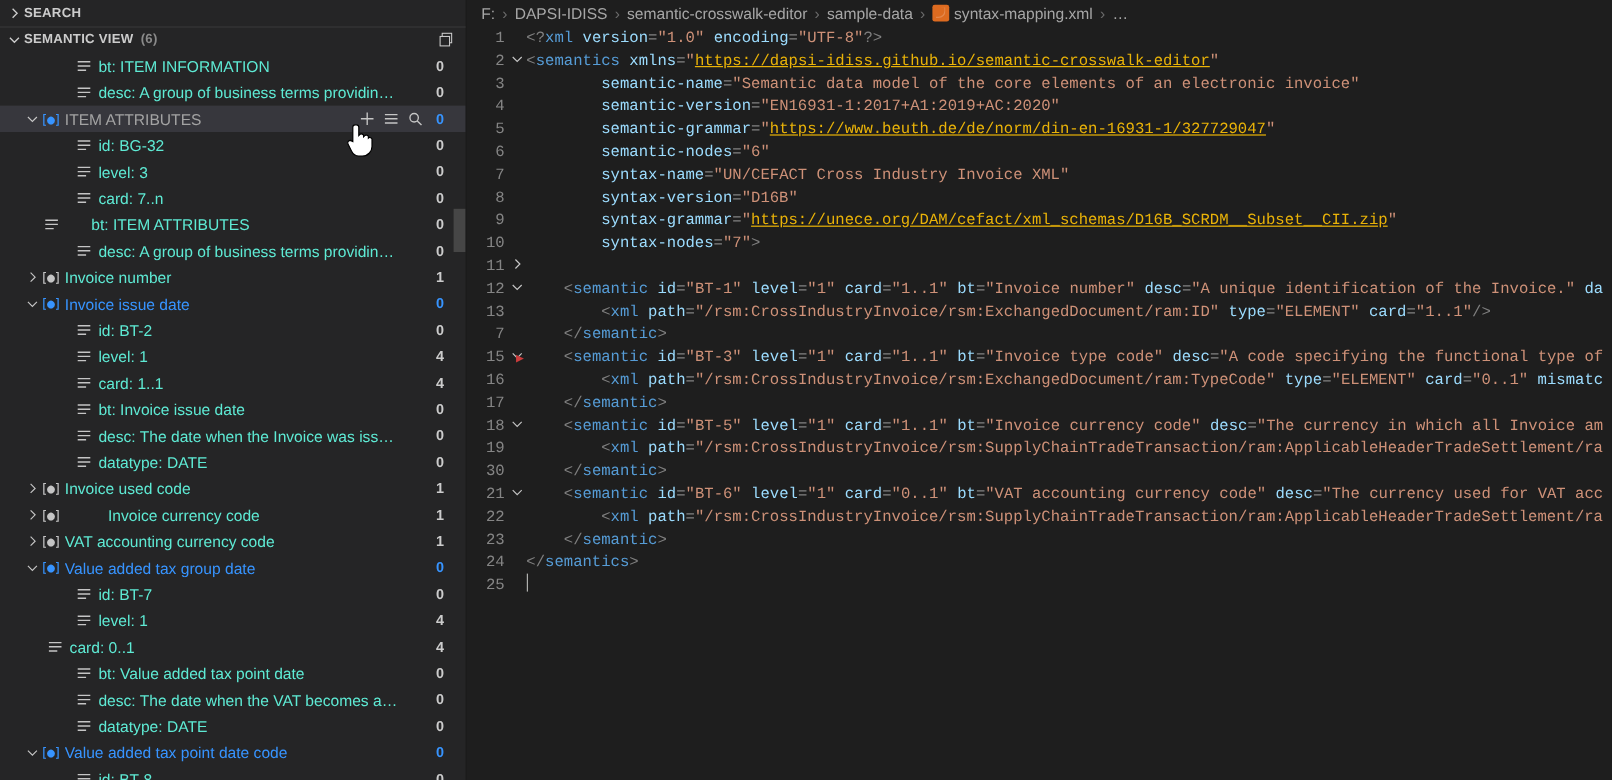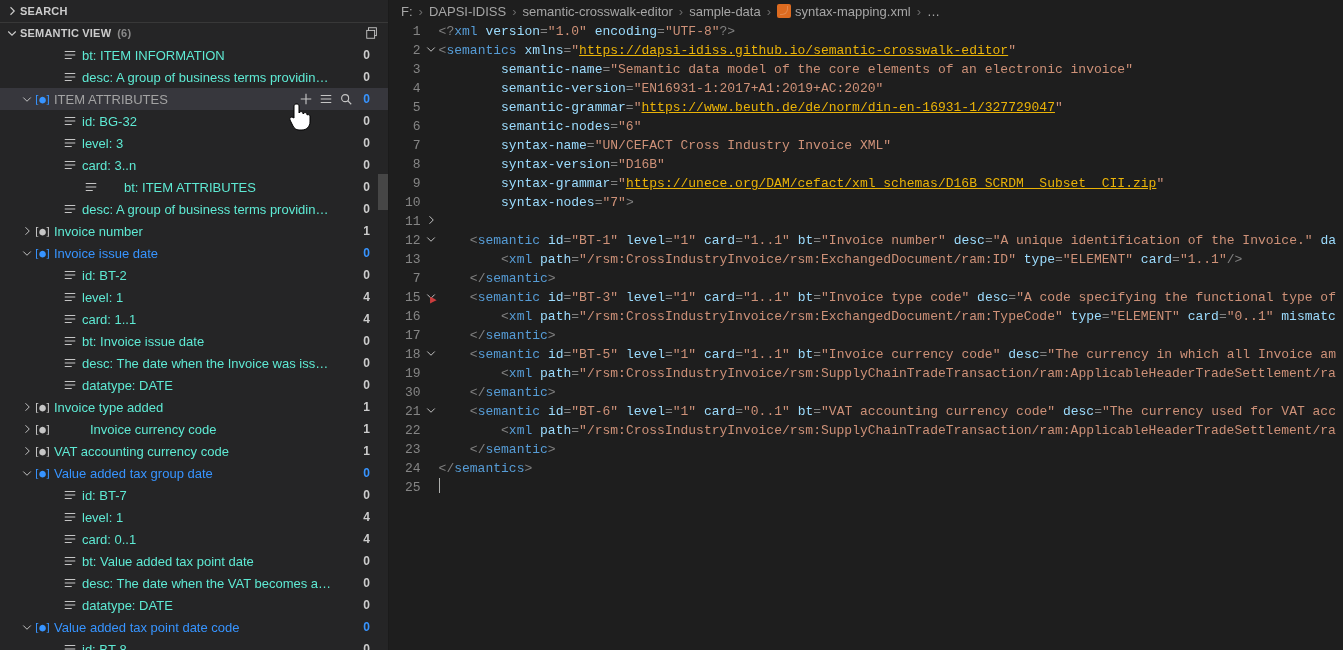--- a/index.html
+++ b/index.html
@@ -331,24 +331,24 @@
             <span class="label" style="max-width: 252px;">level: 3</span>
             <span class="badge">0</span>
           </div>
           <div class="row" style="padding-left: 48px;">
             <span class="spacer"></span>
             <span class="typeicon">
               <svg width="14" height="14" viewBox="0 0 16 16">
                 <path d="M2 4h12M2 8h12M2 12h8" stroke="currentColor" stroke-width="1.3" fill="none"></path>
               </svg>
             </span>
-            <span class="label" style="max-width: 252px;">card: 3..n</span>
-            <span class="badge">0</span>
-          </div>
-          <div class="row" style="padding-left: 48px; gap: 21px;">
+            <span class="label" style="max-width: 252px;">card: 7..n</span>
+            <span class="badge">0</span>
+          </div>
+          <div class="row" style=" gap: 21px;">
             <span class="spacer"></span>
             <span class="typeicon">
               <svg width="14" height="14" viewBox="0 0 16 16">
                 <path d="M2 4h12M2 8h12M2 12h8" stroke="currentColor" stroke-width="1.3" fill="none"></path>
               </svg>
             </span>
             <span class="label" style="max-width: 252px;">bt: ITEM ATTRIBUTES</span>
             <span class="badge">0</span>
           </div>
           <div class="row" style="padding-left: 48px;">
@@ -441,21 +441,21 @@
             <span class="label" style="max-width: 252px;">datatype: DATE</span>
             <span class="badge">0</span>
           </div>
           <div class="row" style="padding-left: 20px;">
             <span class="chev">
               <svg width="12" height="12" viewBox="0 0 16 16">
                 <path d="M6 3l5 5-5 5" stroke="#c5c5c5" stroke-width="1.3" fill="none"></path>
               </svg>
             </span>
             <span class="typeicon semicon">[●]</span>
-            <span class="label" style="max-width: 280px;">Invoice type added</span>
+            <span class="label" style="max-width: 280px;">Invoice used code</span>
             <span class="badge">1</span>
           </div>
           <div class="row" style="padding-left: 20px;">
             <span class="chev">
               <svg width="12" height="12" viewBox="0 0 16 16">
                 <path d="M6 3l5 5-5 5" stroke="#c5c5c5" stroke-width="1.3" fill="none"></path>
               </svg>
             </span>
             <span class="typeicon semicon">[●]</span>
             <span class="label" style="max-width: 280px; margin-left: 36px;">Invoice currency code</span>
@@ -494,21 +494,21 @@
           <div class="row" style="padding-left: 48px;">
             <span class="spacer"></span>
             <span class="typeicon">
               <svg width="14" height="14" viewBox="0 0 16 16">
                 <path d="M2 4h12M2 8h12M2 12h8" stroke="currentColor" stroke-width="1.3" fill="none"></path>
               </svg>
             </span>
             <span class="label" style="max-width: 252px;">level: 1</span>
             <span class="badge">4</span>
           </div>
-          <div class="row" style="padding-left: 48px;">
+          <div class="row" style="padding-left: 24px;">
             <span class="spacer"></span>
             <span class="typeicon">
               <svg width="14" height="14" viewBox="0 0 16 16">
                 <path d="M2 4h12M2 8h12M2 12h8" stroke="currentColor" stroke-width="1.3" fill="none"></path>
               </svg>
             </span>
             <span class="label" style="max-width: 252px;">card: 0..1</span>
             <span class="badge">4</span>
           </div>
           <div class="row" style="padding-left: 48px;">

